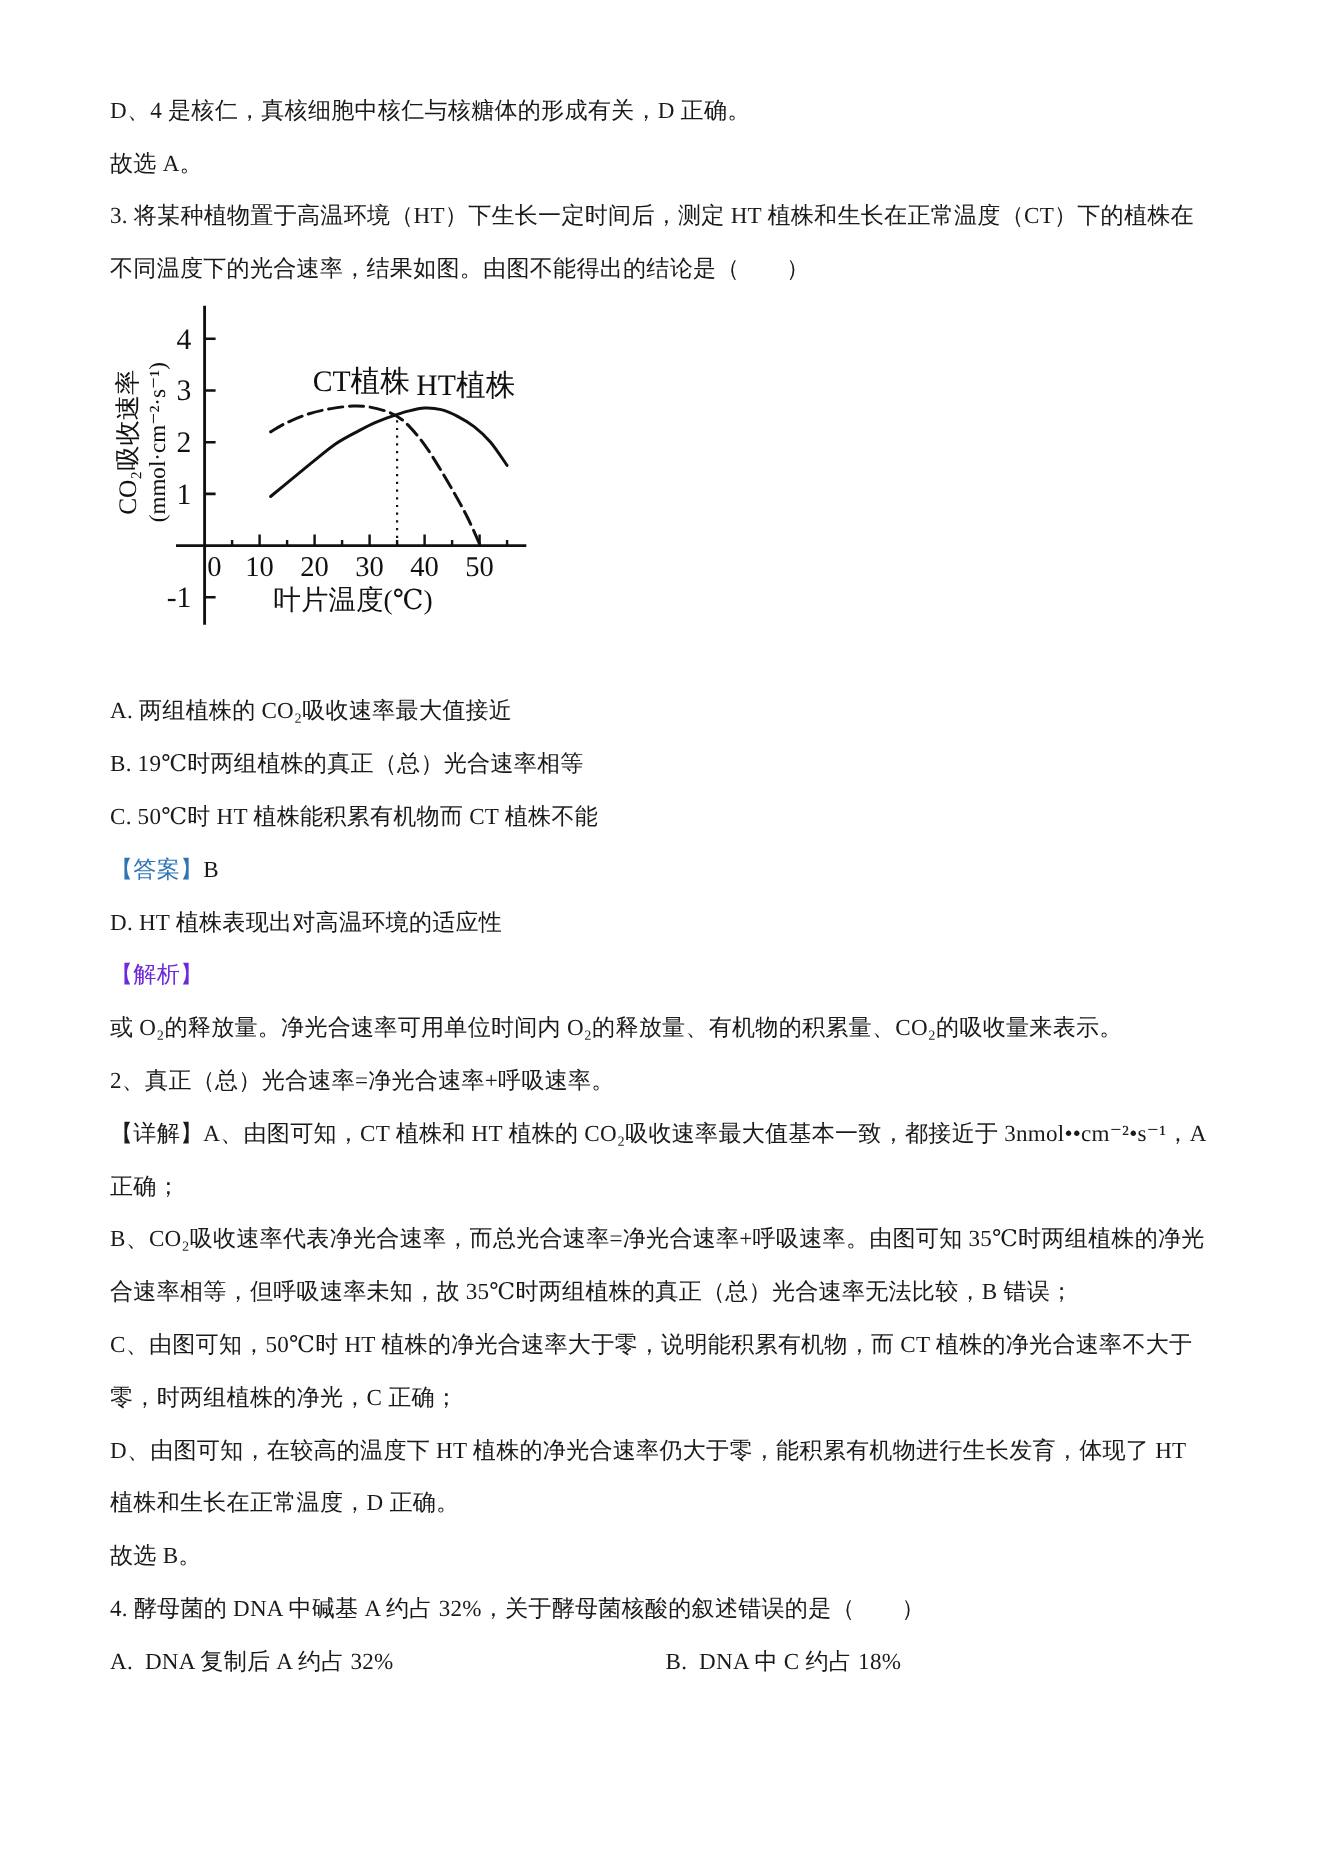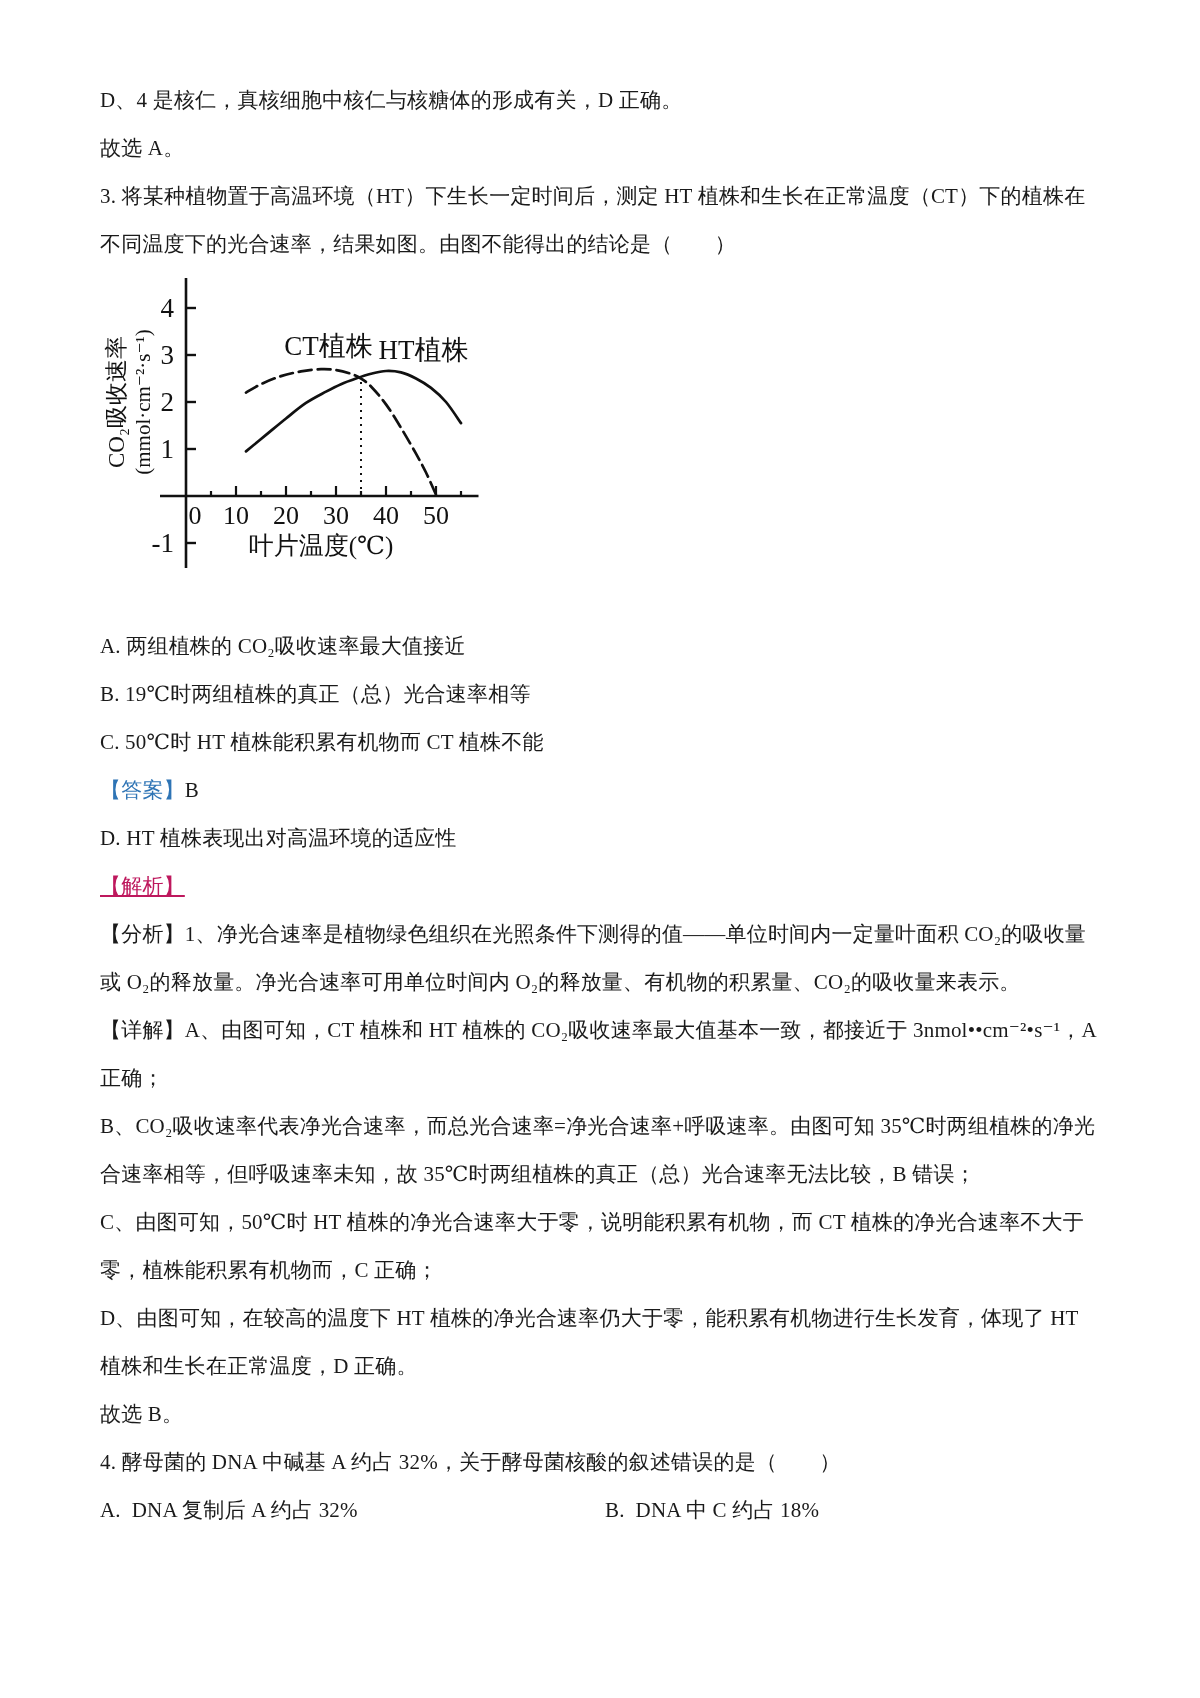--- a/index.html
+++ b/index.html
@@ -96,32 +96,32 @@
   <div class="line">A. 两组植株的 CO₂吸收速率最大值接近</div>
   <div class="line">B. 19℃时两组植株的真正（总）光合速率相等</div>
   <div class="line">C. 50℃时 HT 植株能积累有机物而 CT 植株不能</div>
   <div class="line">
     <span class="seg blue" style="color: rgb(46, 116, 181);">【答案】</span><span class="seg">B</span>
   </div>
 
   <div class="line">D. HT 植株表现出对高温环境的适应性</div>
 
   <div class="line">
-    <span class="seg blue" style="color: #be185d; text-decoration: underline;">【解析】</span>
+    <span class="seg blue" style="color: #6d28d9;">【解析】</span>
   </div>
 
-  <div class="line">【分析】1、净光合速率是植物绿色组织在光照条件下测得的值——单位时间内一定量叶面积 CO₂的吸收量</div>
   <div class="line">或 O₂的释放量。净光合速率可用单位时间内 O₂的释放量、有机物的积累量、CO₂的吸收量来表示。</div>
+  <div class="line">2、真正（总）光合速率=净光合速率+呼吸速率。</div>
 
   <div class="line">【详解】A、由图可知，CT 植株和 HT 植株的 CO₂吸收速率最大值基本一致，都接近于 3nmol••cm⁻²•s⁻¹，A</div>
   <div class="line">正确；</div>
   <div class="line">B、CO₂吸收速率代表净光合速率，而总光合速率=净光合速率+呼吸速率。由图可知 35℃时两组植株的净光</div>
   <div class="line">合速率相等，但呼吸速率未知，故 35℃时两组植株的真正（总）光合速率无法比较，B 错误；</div>
   <div class="line">C、由图可知，50℃时 HT 植株的净光合速率大于零，说明能积累有机物，而 CT 植株的净光合速率不大于</div>
-  <div class="line">零，植株能积累有机物而，C 正确；</div>
+  <div class="line">零，时两组植株的净光，C 正确；</div>
   <div class="line">D、由图可知，在较高的温度下 HT 植株的净光合速率仍大于零，能积累有机物进行生长发育，体现了 HT</div>
   <div class="line">植株和生长在正常温度，D 正确。</div>
   <div class="line">故选 B。</div>
 
   <div class="line">4. 酵母菌的 DNA 中碱基 A 约占 32%，关于酵母菌核酸的叙述错误的是（　　）</div>
   <div class="line q4opts">
     <span class="seg colA">A.  DNA 复制后 A 约占 32%</span><span class="seg">B.  DNA 中 C 约占 18%</span>
   </div>
 
 </div>

